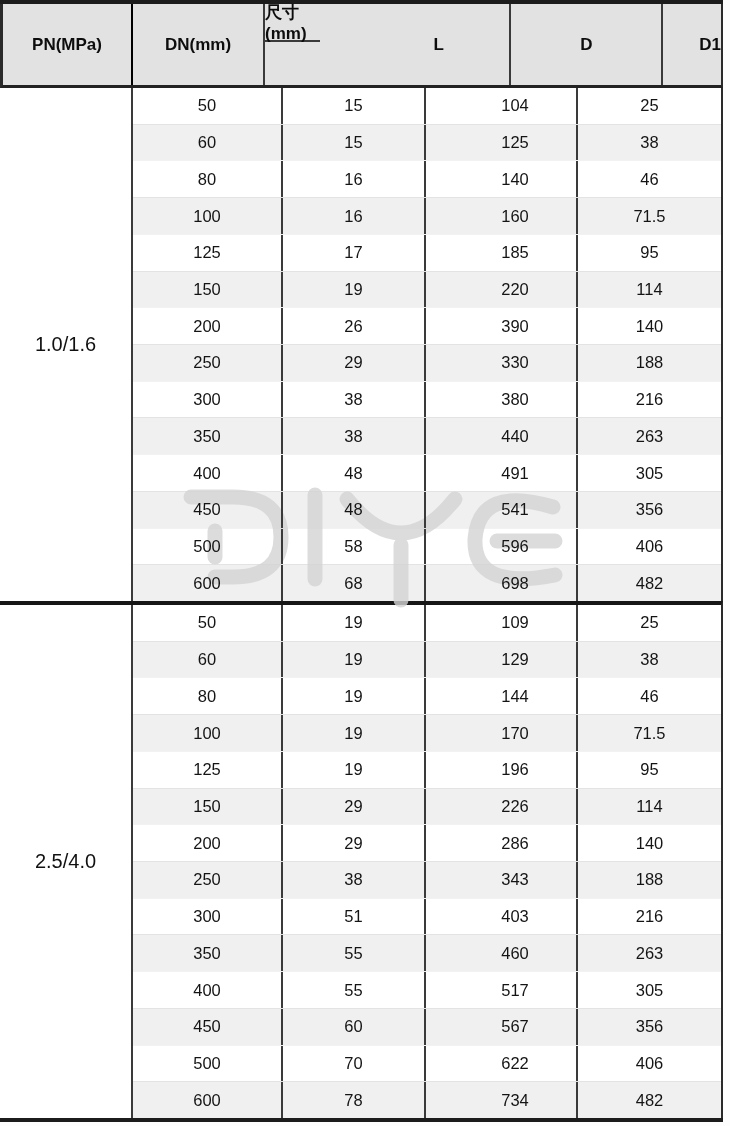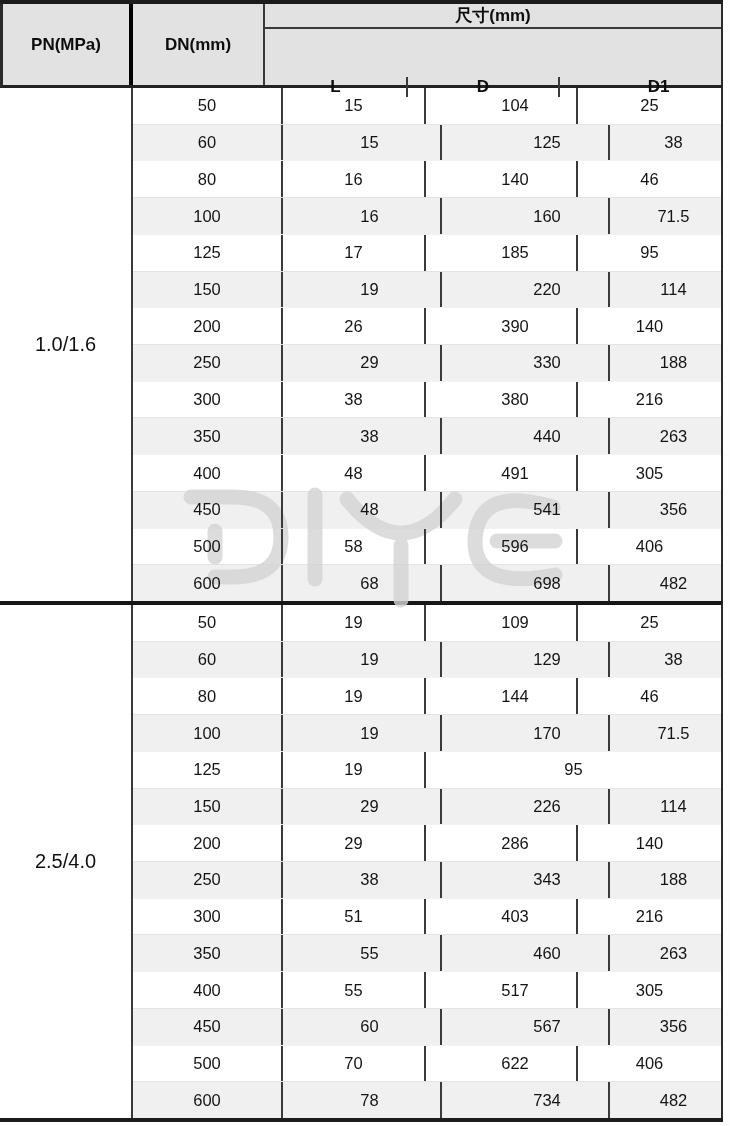--- a/index.html
+++ b/index.html
@@ -27,23 +27,23 @@
     border-left:3px solid #2a2a2a;
     border-right:2px solid #2a2a2a;
     border-bottom:3px solid #222222;
     box-sizing:border-box;
     font-weight:bold; font-size:17px; color:#0d0d0d;
   }
   .hcell {
     display:flex; align-items:center; justify-content:center;
     box-sizing:border-box;
   }
-  .hcell.pn { width:130px; border-right:4px solid #000000; }
+  .hcell.pn { width:130px; border-right:2px solid #000000; }
   .hcell.dn { width:132px; border-right:2px solid #3a3a3a; }
-  .hsize { flex:1; display:flex; flex-direction:column;gap:48px; }
+  .hsize { flex:1; display:flex; flex-direction:row;gap:48px; }
   .hcell.size-span { height:38px; border-bottom:2px solid #3a3a3a; }
   .hsub { flex:1; display:flex; }
   .hcell.l  { width:143px; border-right:2px solid #3a3a3a; }
   .hcell.d  { width:152px; border-right:2px solid #3a3a3a; }
   .hcell.d1 { flex:1;padding-left:36px; }
   
   .group {
     flex:1; display:flex;
     border-right:2px solid #2a2a2a;
     box-sizing:border-box;
@@ -52,21 +52,21 @@
   .group.second { border-top:4px solid #161616; }
   .pn-cell {
     width:133px; flex:0 0 133px;
     border-right:2px solid #3a3a3a;
     display:flex; align-items:center; justify-content:center;
     font-size:20px; color:#111; background:#ffffff;
     box-sizing:border-box;
   }
   .rows { flex:1; display:flex; flex-direction:column; }
   .row { flex:1; display:flex; }
-  .row.stripe { background:#f0f0f0;gap:16px; }
+  .row.stripe { background:#f0f0f0; }
   .row + .row { border-top:1px solid rgba(0,0,0,0.05); }
   .cell {
     display:flex; align-items:center; justify-content:center;
     font-size:16.5px; color:#141414;
     box-sizing:border-box;
     position:relative; z-index:10;
   }
   .cell.dn { width:150px; border-right:2px solid #3a3a3a; }
   .cell.l  { width:143px; border-right:2px solid #3a3a3a; }
   .cell.d  { width:152px; border-right:2px solid #3a3a3a;padding-left:28px; }
@@ -213,20 +213,21 @@
           </div>
           <div class="row stripe">
             <div class="cell dn">100</div>
             <div class="cell l">19</div>
             <div class="cell d">170</div>
             <div class="cell d1">71.5</div>
           </div>
           <div class="row">
             <div class="cell dn">125</div>
             <div class="cell l">19</div>
+            <div class="cell d">196</div>
             <div class="cell d1">95</div>
           </div>
           <div class="row stripe">
             <div class="cell dn">150</div>
             <div class="cell l">29</div>
             <div class="cell d">226</div>
             <div class="cell d1">114</div>
           </div>
           <div class="row">
             <div class="cell dn">200</div>

